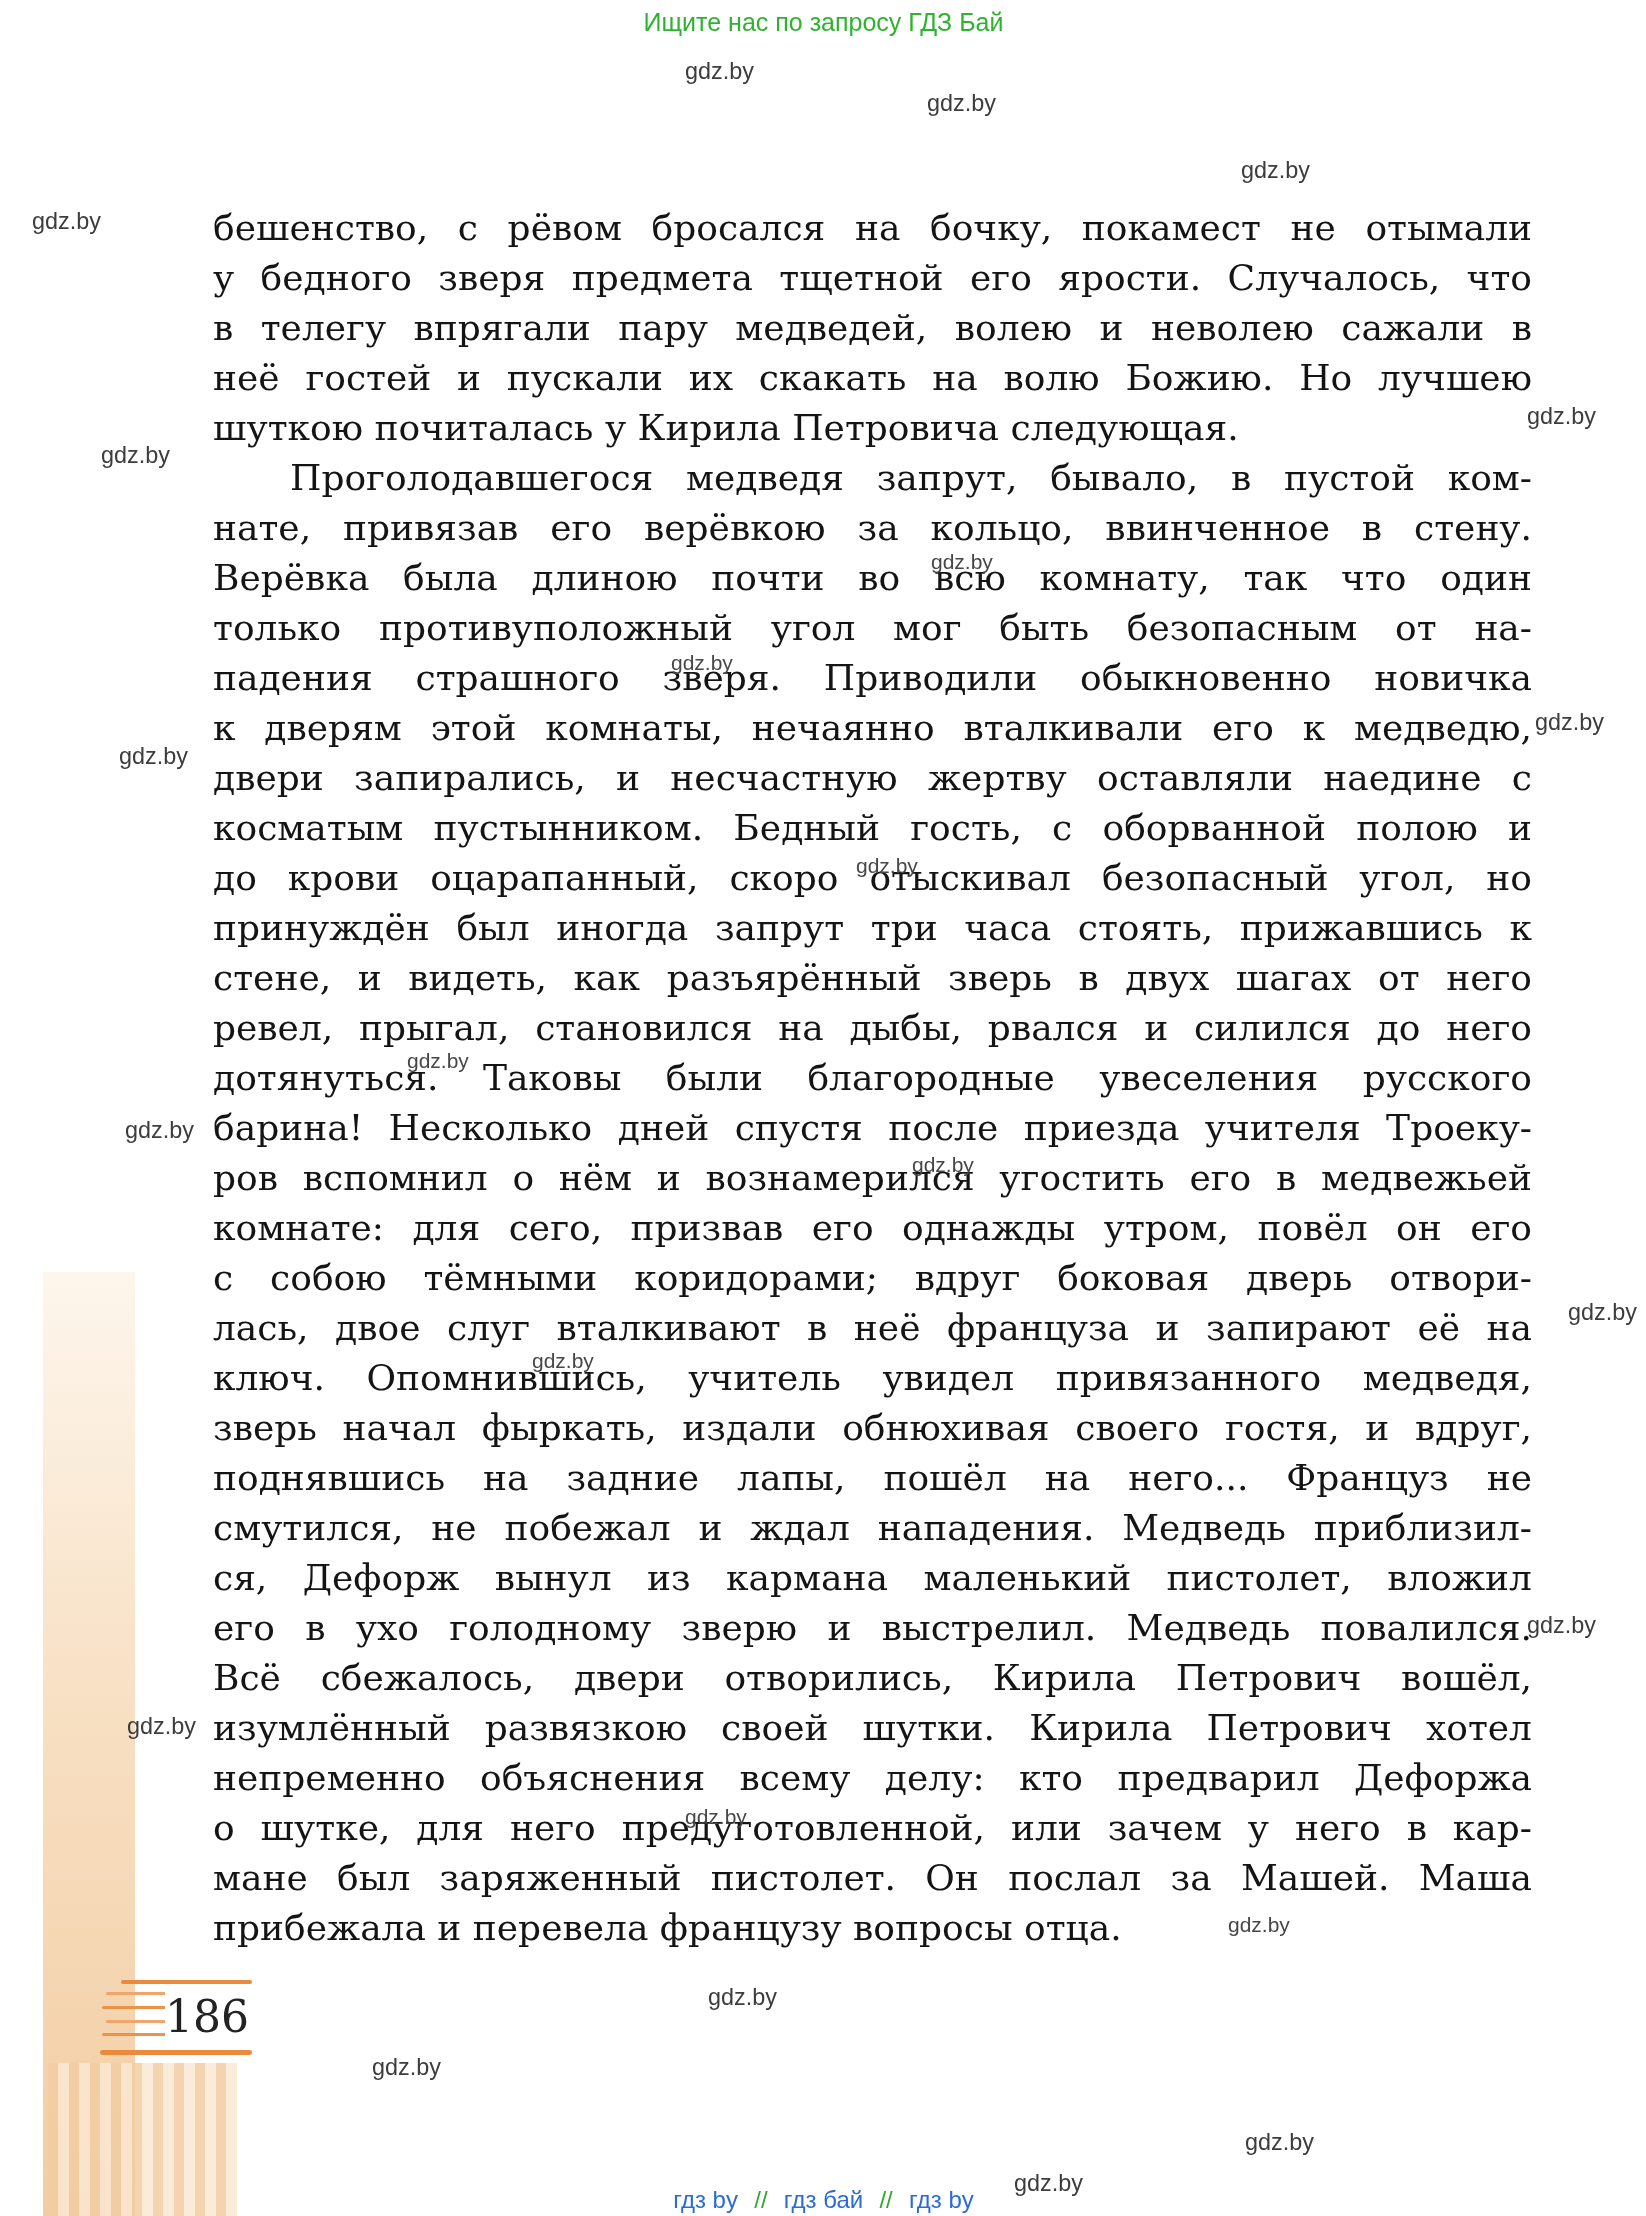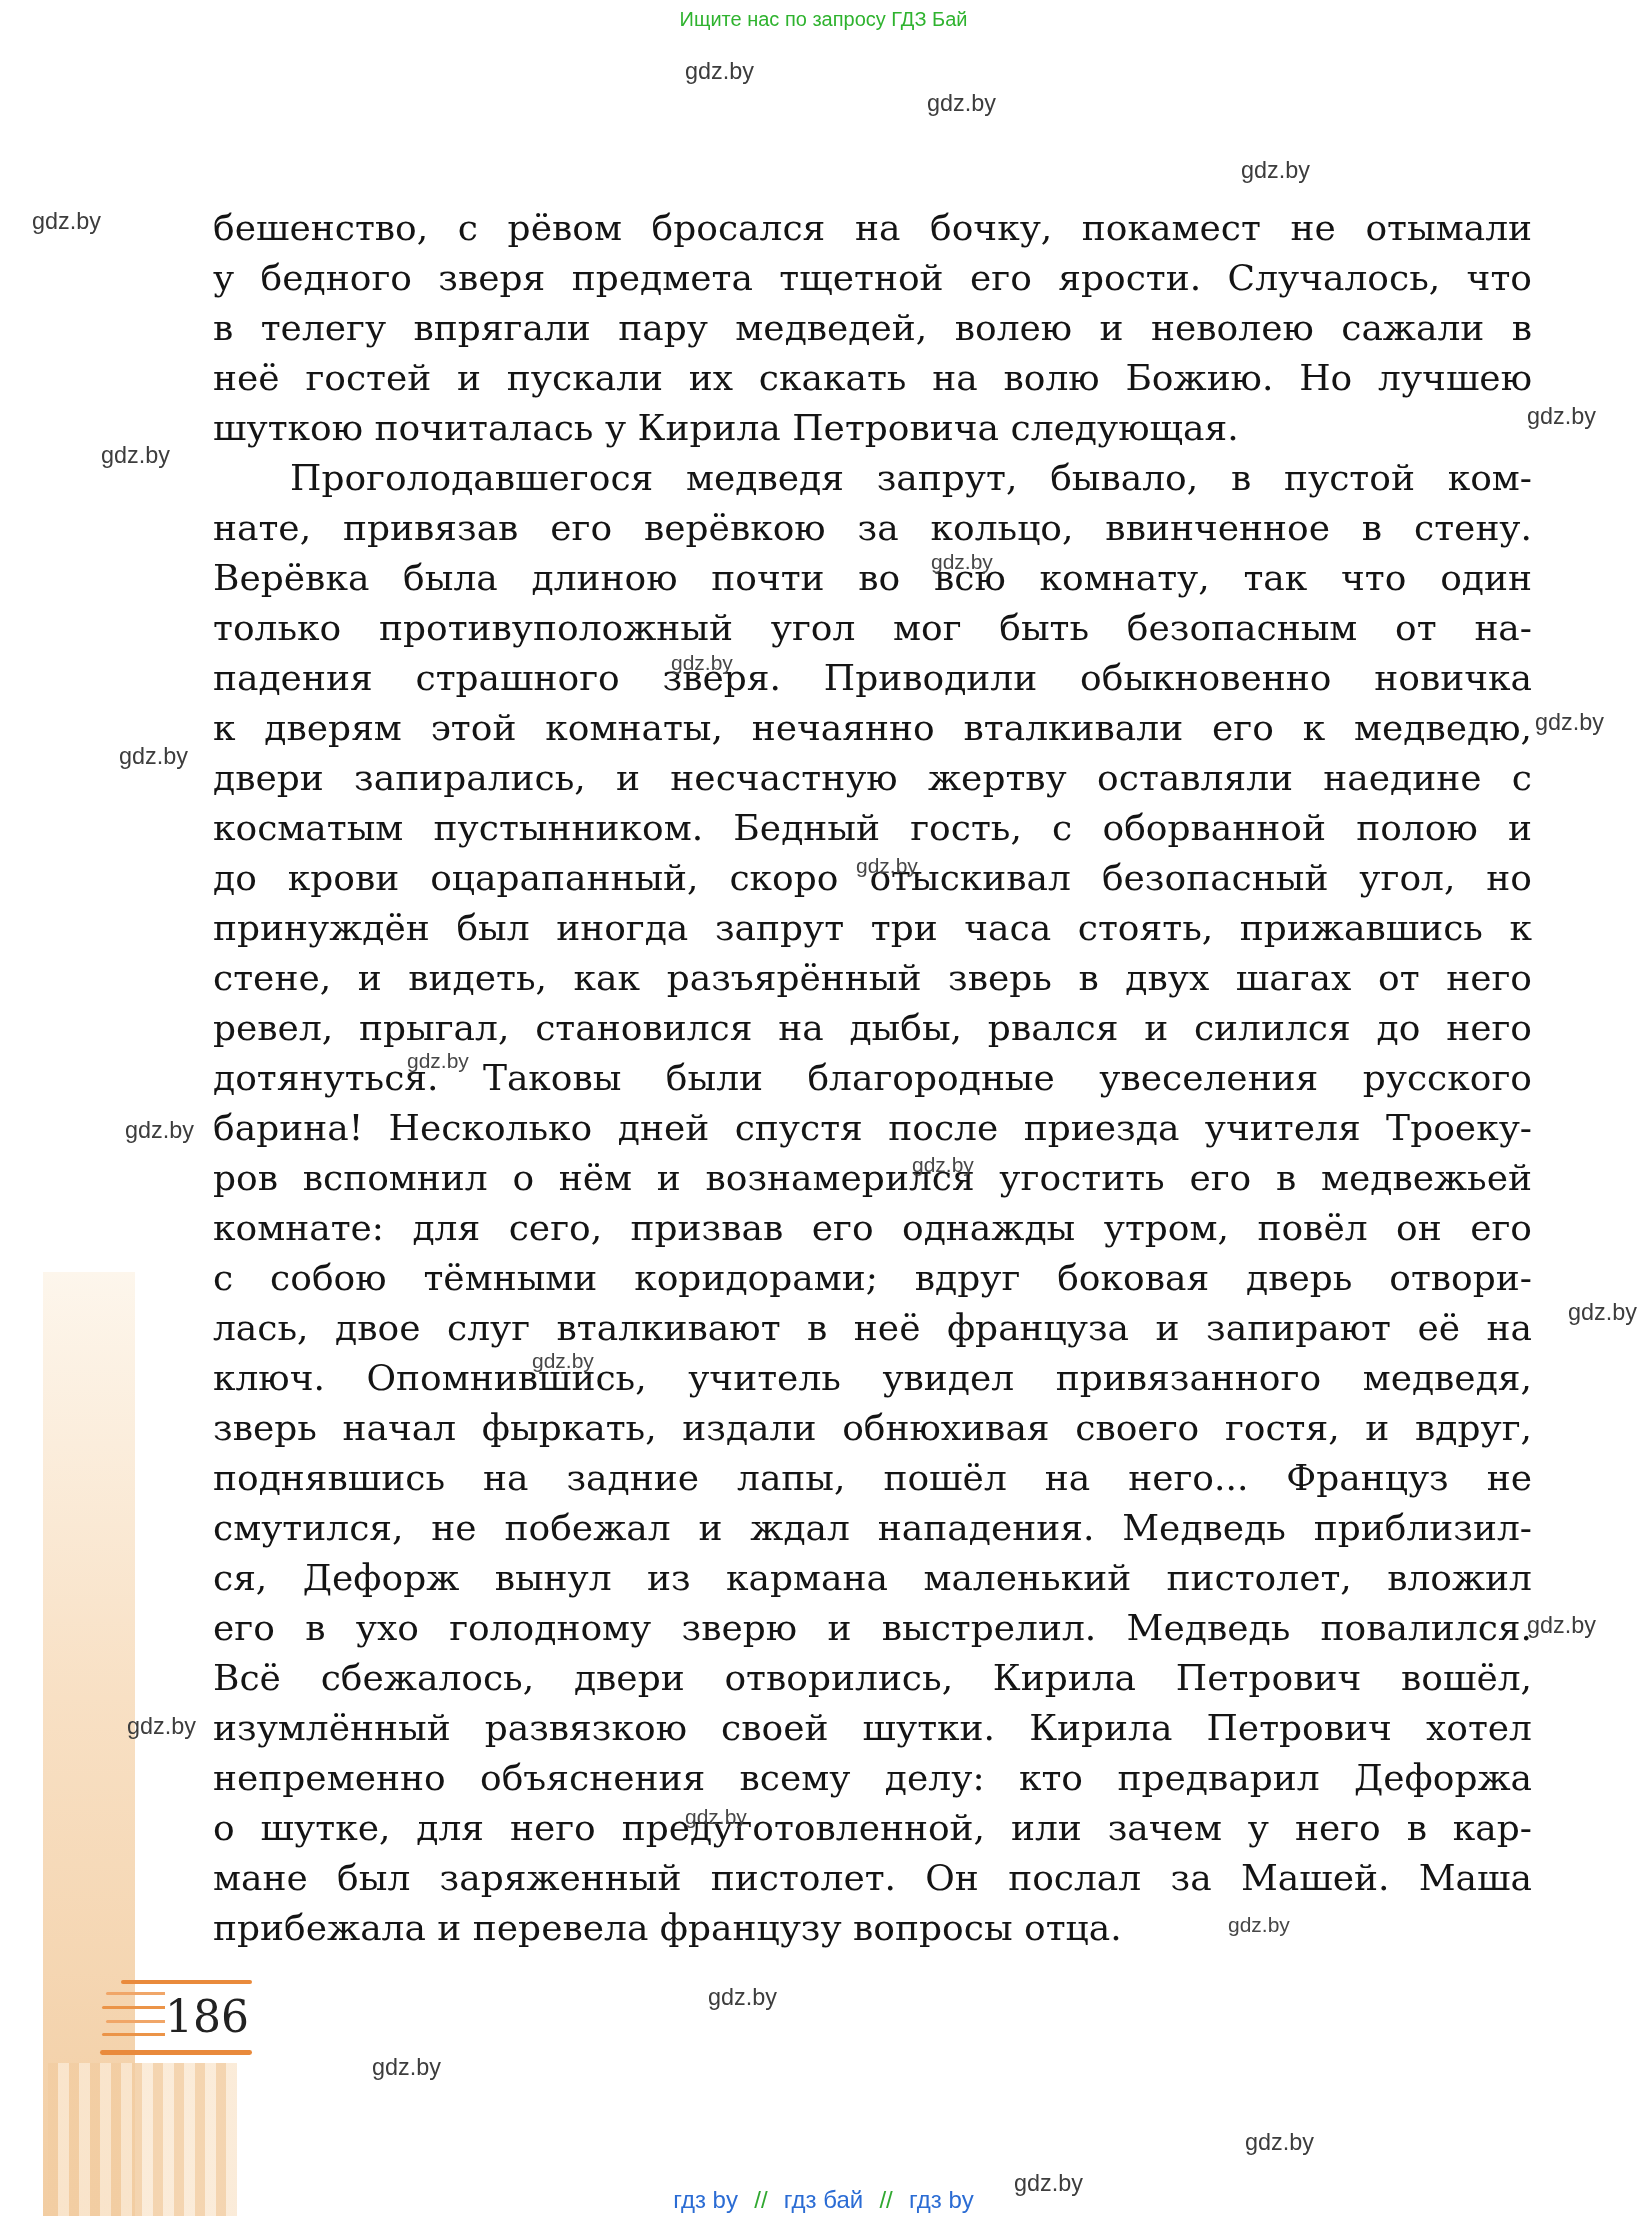--- a/index.html
+++ b/index.html
@@ -7,21 +7,21 @@
     width: 1647px; height: 2216px;
     background: #ffffff;
     position: relative;
     overflow: hidden;
     font-family: "DejaVu Serif", serif;
   }
   .promo {
     position: absolute; top: 8px; left: 0; width: 100%;
     text-align: center;
     font-family: "Liberation Sans", sans-serif;
-    font-size: 20px; color: #2fb32f;
+    font-size: 25px; color: #2fb32f;
     z-index: 3;
   }
   .wm {
     position: absolute;
     font-family: "Liberation Sans", sans-serif;
     font-size: 23.4px; color: #3d3d3d;
     z-index: 3; white-space: nowrap;
   }
   .wm.sm { font-size: 21px; color: #474747; }
   .text {

